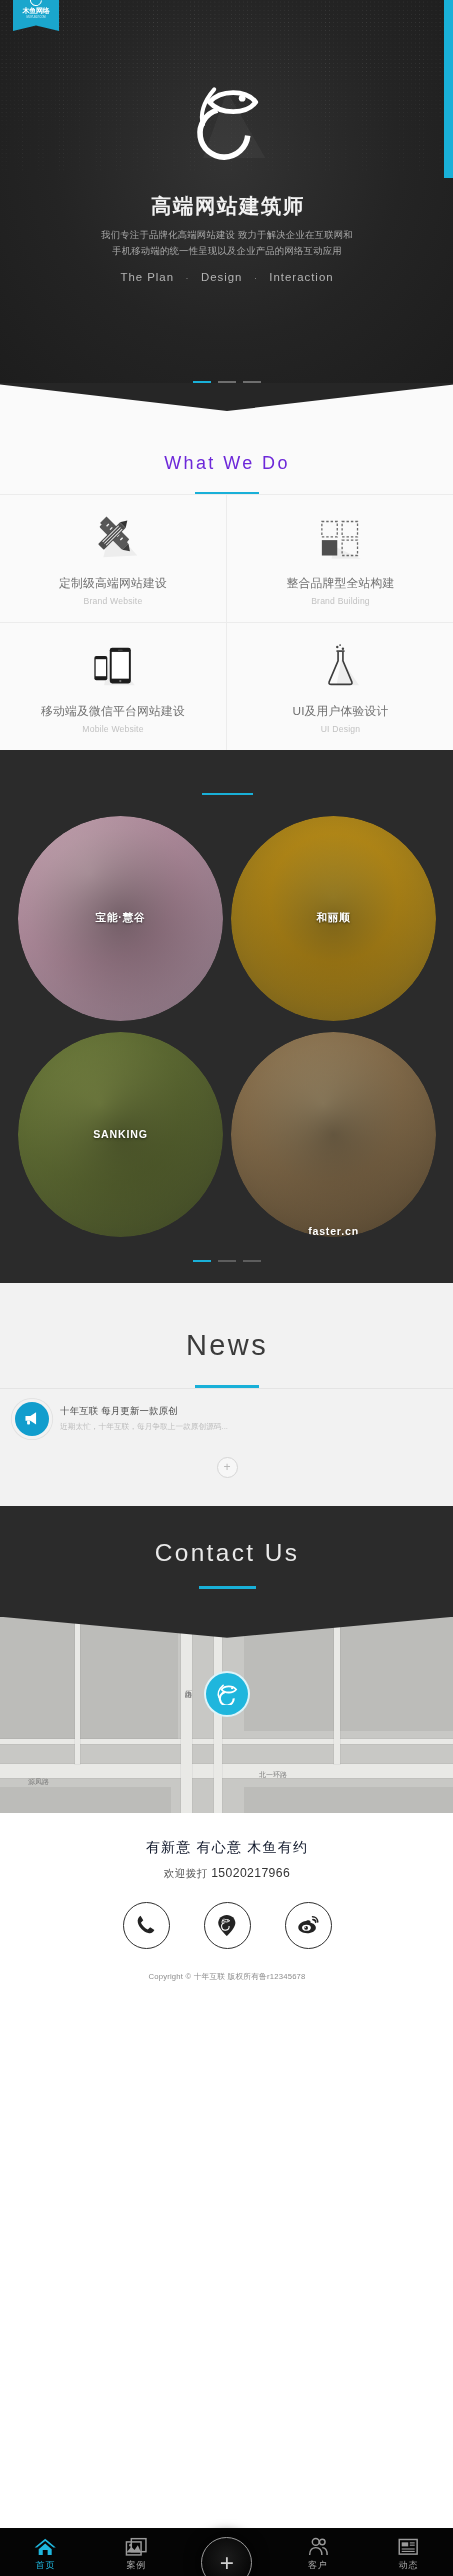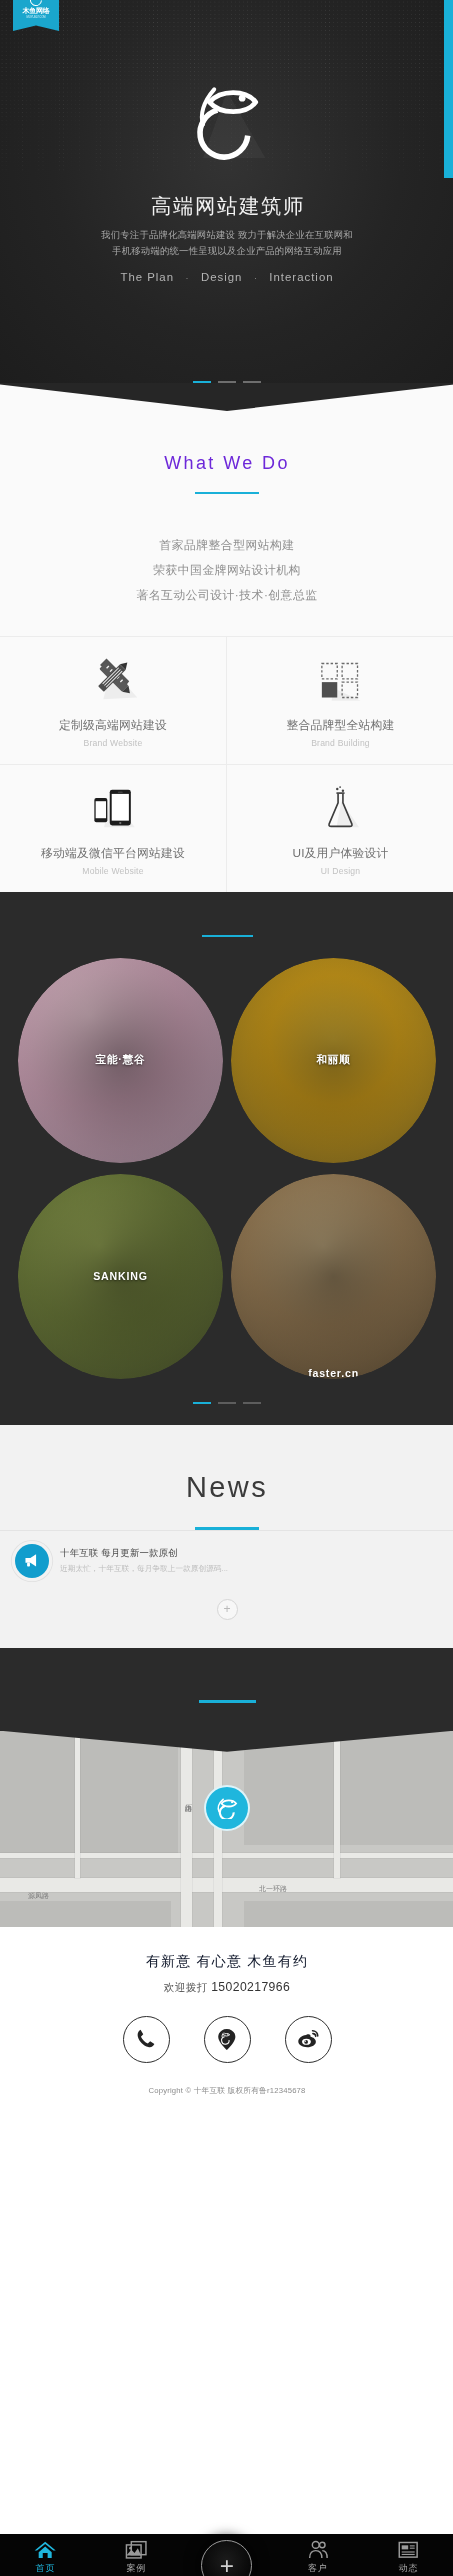--- a/index.html
+++ b/index.html
@@ -81,21 +81,21 @@
   .hero-logo {
     position: absolute;
     left: 50%; top: 75px; transform: translateX(-50%);
     width: 96px; height: 91px;
   }
   .hero-logo svg { display: block; width: 100%; height: 100%; }
 
   .hero-title {
     position: absolute; left: 2px; right: 0; top: 192px;
     text-align: center;
-    font-size: 20.4px; font-weight: 400; color: #f2f2f2;
+    font-size: 20.4px; font-weight: 700; color: #f2f2f2;
     letter-spacing: 1.6px;
   }
   .hero-sub {
     position: absolute; left: 0; right: 0; top: 227px;
     text-align: center;
     font-size: 9.4px; color: #a8a8a8; line-height: 16.3px;
     letter-spacing: 0.2px;
   }
   .hero-kw {
     position: absolute; left: 0; right: 0; top: 271px;
@@ -303,21 +303,21 @@
     border: 1.6px solid #2e2e2e;
     display: flex; align-items: center; justify-content: center;
   }
   .foot-copy {
     margin-top: 23px; font-size: 7.7px; color: #8c8c8c; letter-spacing: 0.2px;
   }
 
   
   .tabbar {
     position: absolute; left: 0; bottom: 0;
-    width: 454px; height: 42px;
+    width: 454px; height: 48px;
     background: #050505;
     display: flex; align-items: center;
     z-index: 20;
   }
   .tab {
     flex: 1; text-align: center;
     display: flex; flex-direction: column; align-items: center; gap: 2.4px;
     padding-top: 4.9px;
   }
   .tab .tl { font-size: 9px; color: #a9a9a9; letter-spacing: 0.8px; }
@@ -384,25 +384,20 @@
   <div class="hero-dotsnav">
     <i class="on"></i>
     <i></i>
     <i></i>
   </div>
   <div class="hero-notch"></div>
 
   <section class="wwd sec-light">
     <h2 class="sec-title">What We Do</h2>
     <div class="sec-rule"></div>
-    <div class="wwd-lines">
-      <div>首家品牌整合型网站构建</div>
-      <div>荣获中国金牌网站设计机构</div>
-      <div>著名互动公司设计·技术·创意总监</div>
-    </div>
 
     <div class="svc-grid">
 
       <div class="svc-cell">
         <div class="svc-icon">
           <svg width="52" height="47" viewBox="0 0 64 58">
             <path d="M30 14 L62 50 L20 52 Z" fill="rgba(0,0,0,.05)"></path>
             <g fill="#555">
               <path d="M16 10 L24 2 L52 30 L46 38 Z" transform="rotate(0 32 22)"></path>
             </g>
@@ -543,20 +538,21 @@
         </div>
       </div>
     </div>
 
     <div class="news-more">
       <div class="plus">+</div>
     </div>
   </section>
 
   <section class="contact-head">
+    <h2 class="sec-title">Contact Us</h2>
     <div class="sec-rule"></div>
   </section>
 
   <div class="map">
     <div class="map-bg">
       <div class="map-blk" style="left:0;top:0;width:178px;height:122px;"></div>
       <div class="map-blk" style="left:244px;top:0;width:209px;height:114px;"></div>
       <div class="map-blk" style="left:0;top:170px;width:171px;height:49px;"></div>
       <div class="map-blk" style="left:244px;top:170px;width:209px;height:49px;"></div>
 

